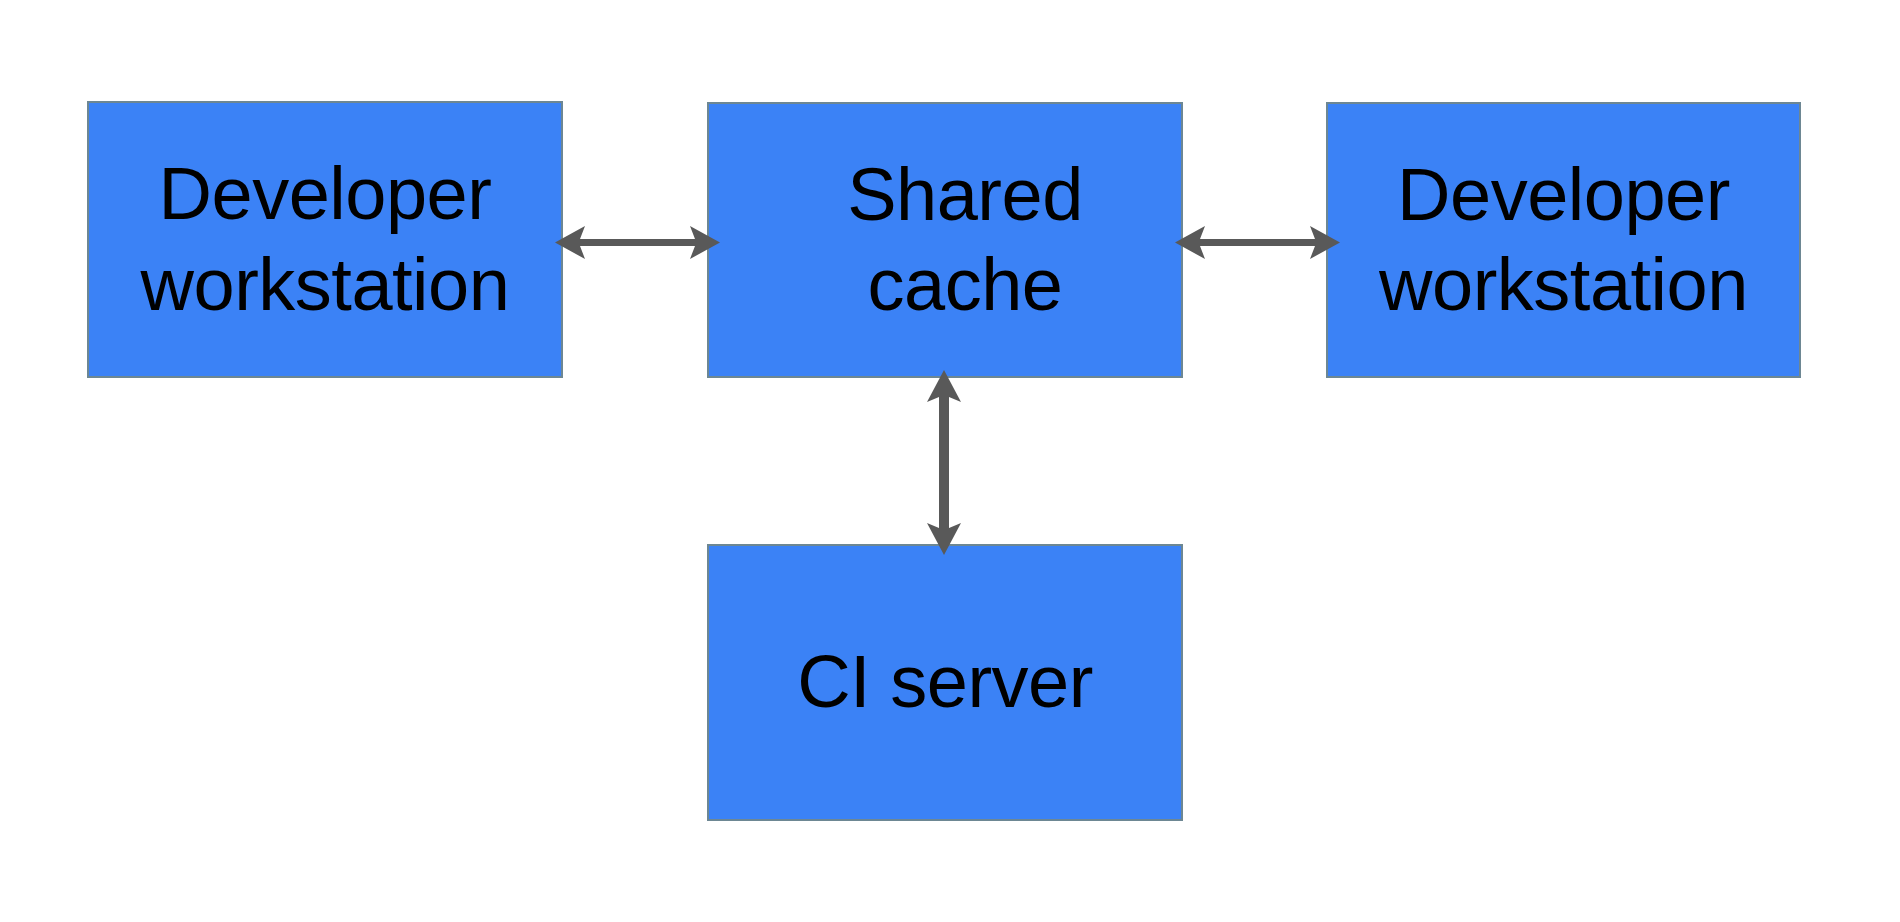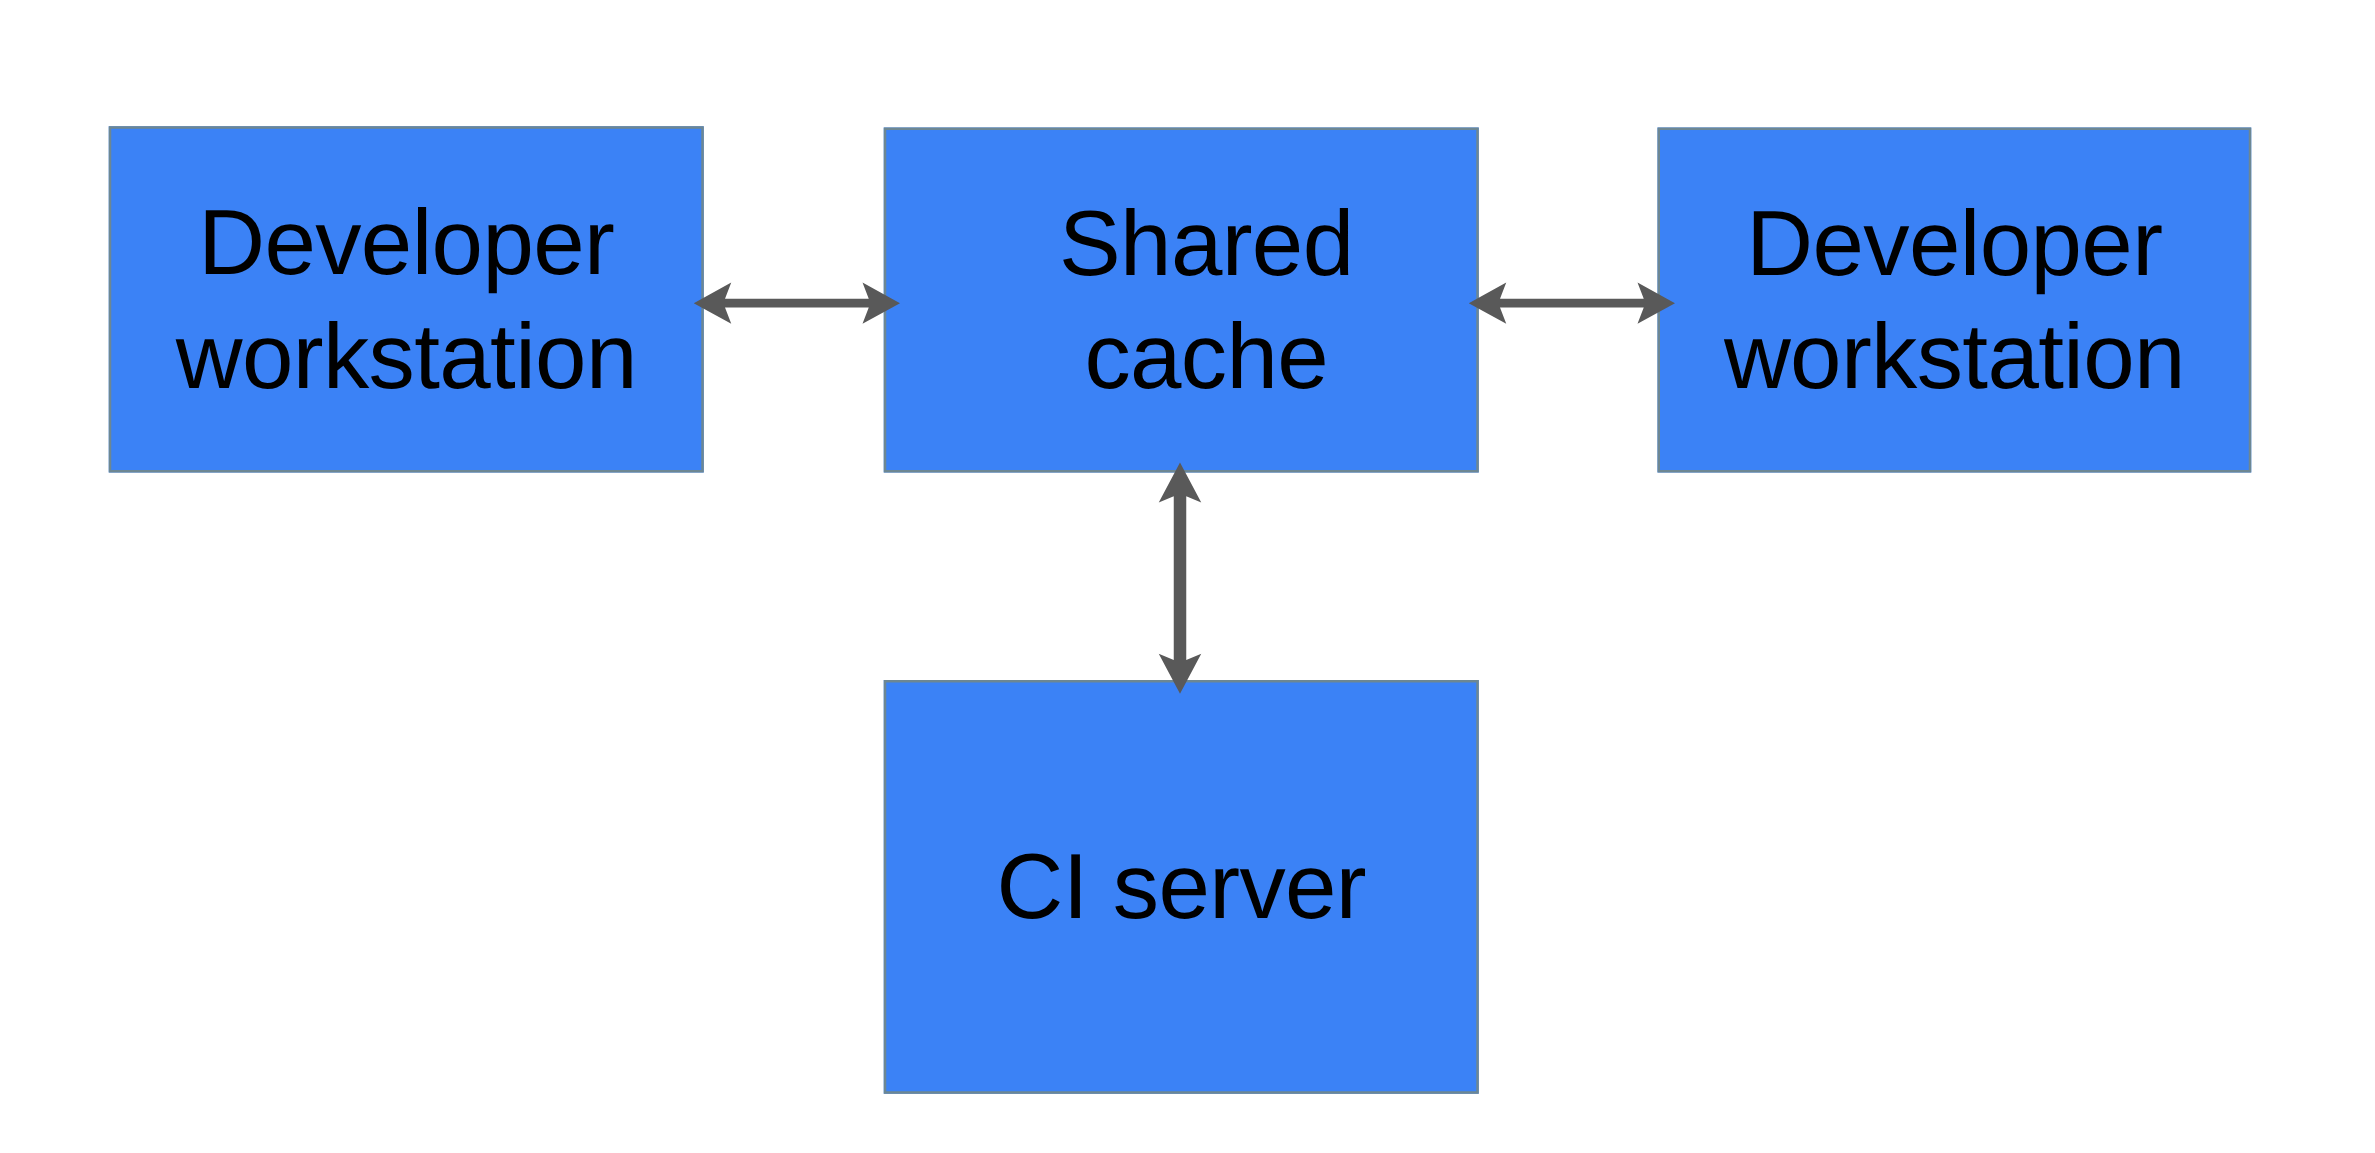--- a/index.html
+++ b/index.html
@@ -34,21 +34,21 @@
     line-height: 1.22;
     color: #000000;
     letter-spacing: -0.5px;
     white-space: pre-line;
     font-weight: 400;
   }
   
   #node-dev-left   { left: 87px;   top: 101px; width: 476px; height: 277px; }
   #node-shared     { left: 707px;  top: 102px; width: 476px; height: 276px; padding-left: 40px; }
   #node-dev-right  { left: 1326px; top: 102px; width: 475px; height: 276px; }
-  #node-ci         { left: 707px;  top: 544px; width: 476px; height: 331px; align-items: center; }
+  #node-ci         { left: 707px;  top: 544px; width: 476px; height: 277px; align-items: center; }
 
   .connector {
     position: absolute;
     overflow: visible;
   }
   #conn-left  { left: 555px;  top: 205px; width: 165px; height: 75px; }
   #conn-right { left: 1175px; top: 205px; width: 165px; height: 75px; }
   #conn-down  { left: 905px;  top: 370px; width: 80px;  height: 185px; }
 </style>
 </head>

